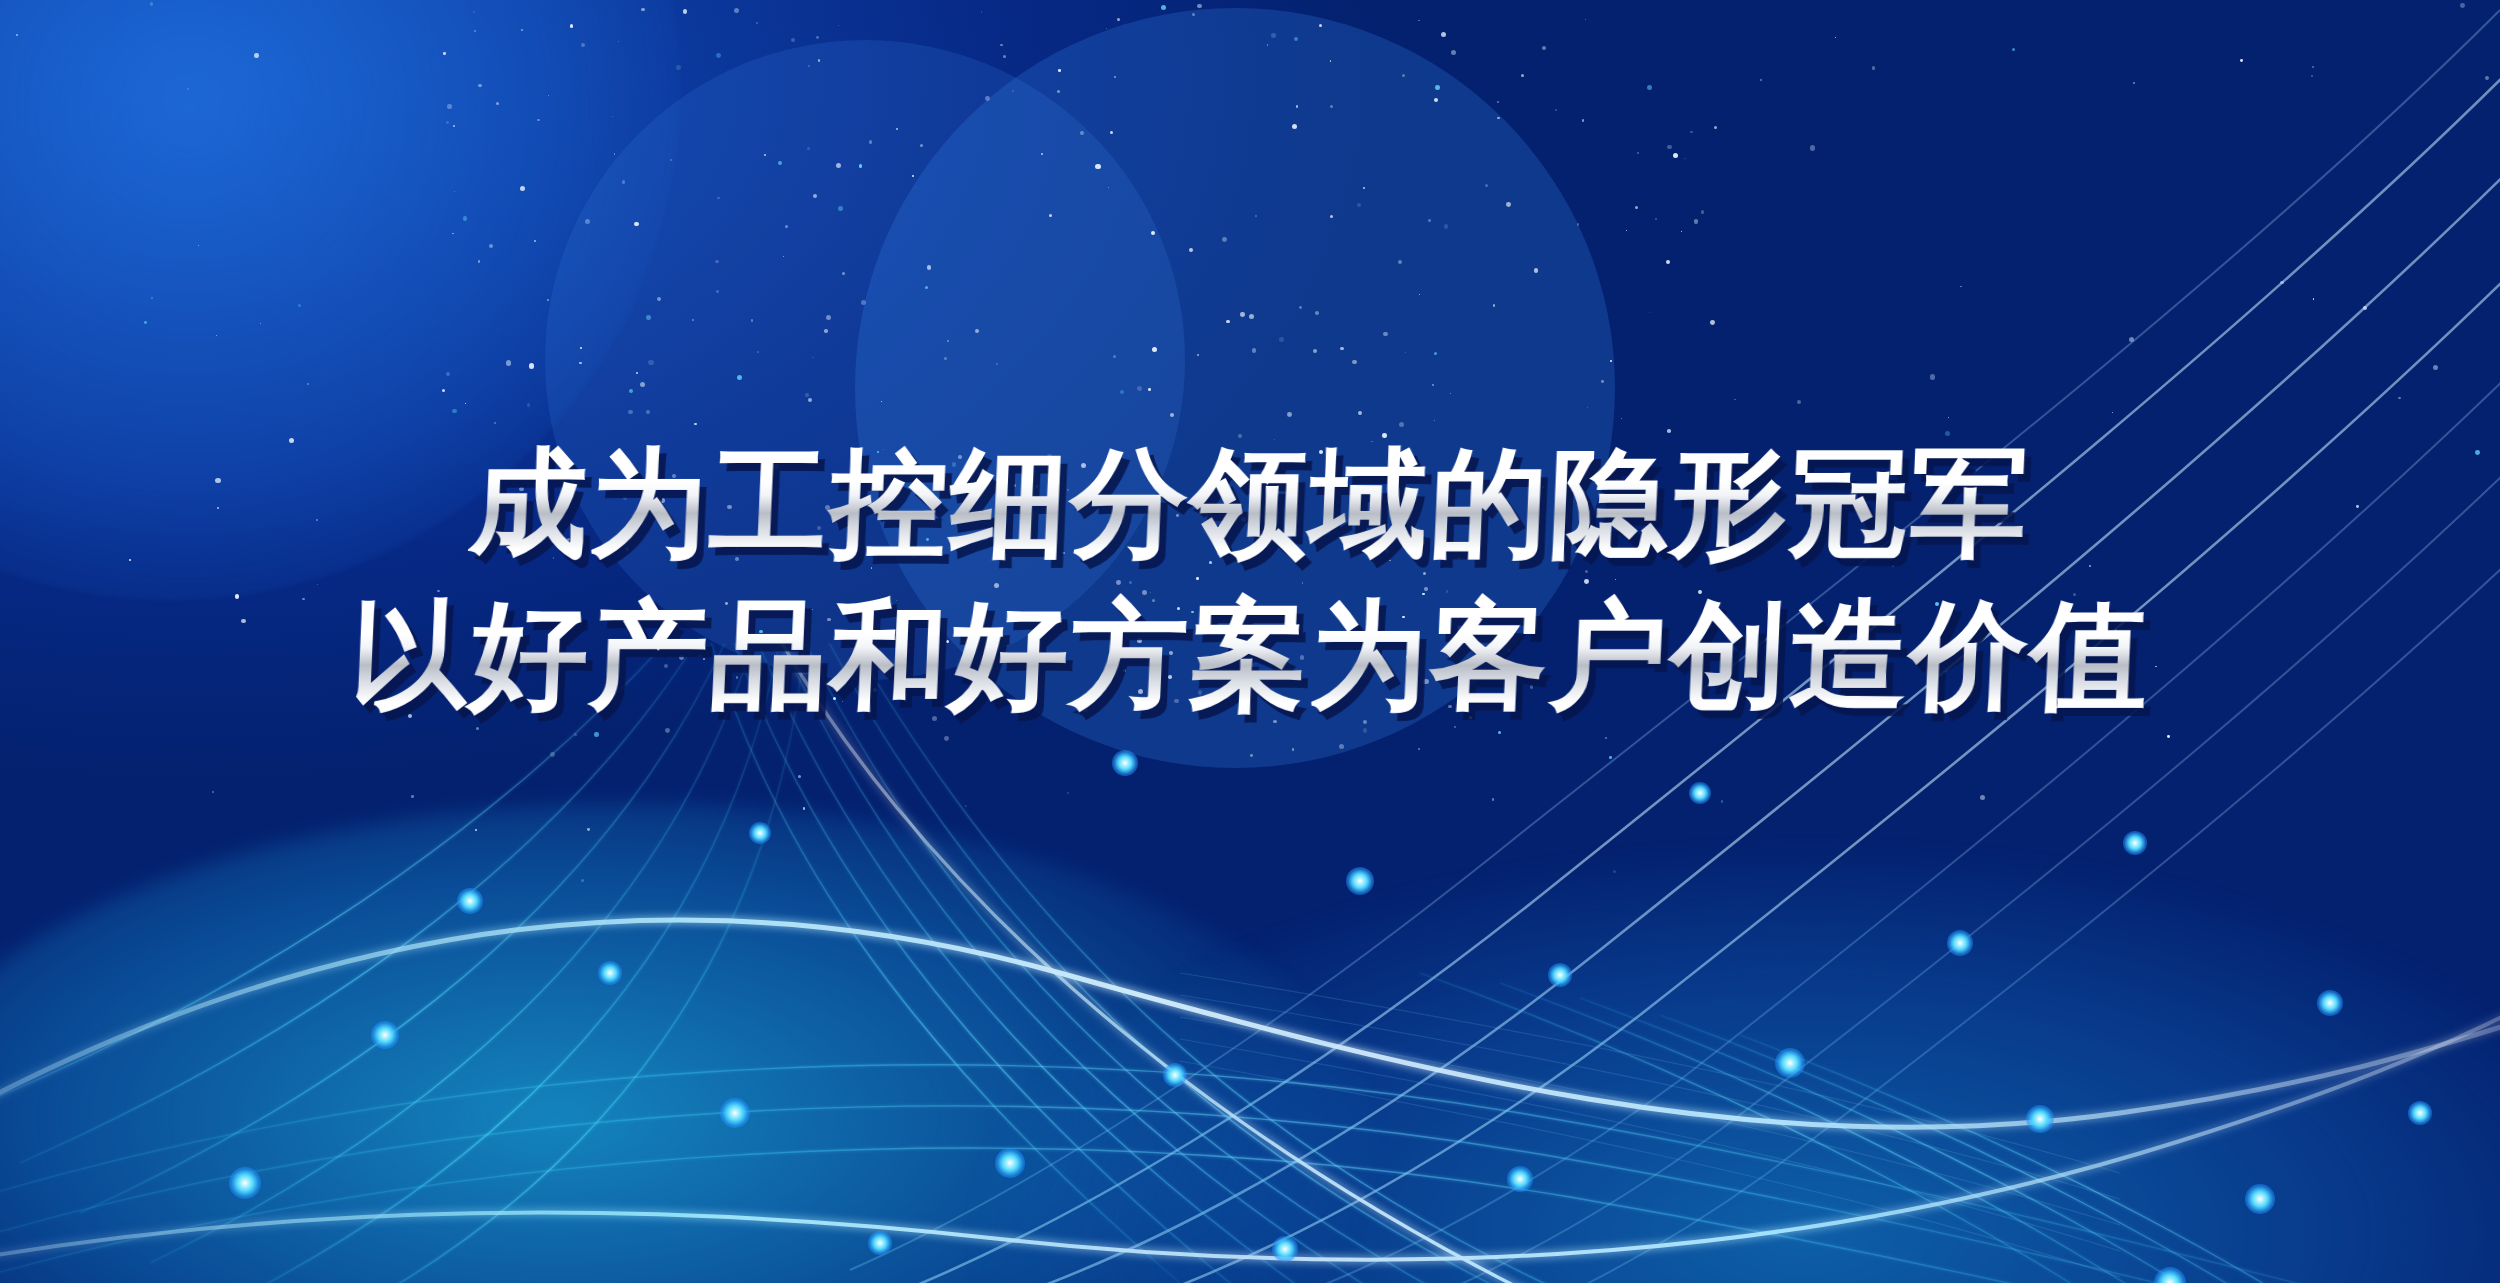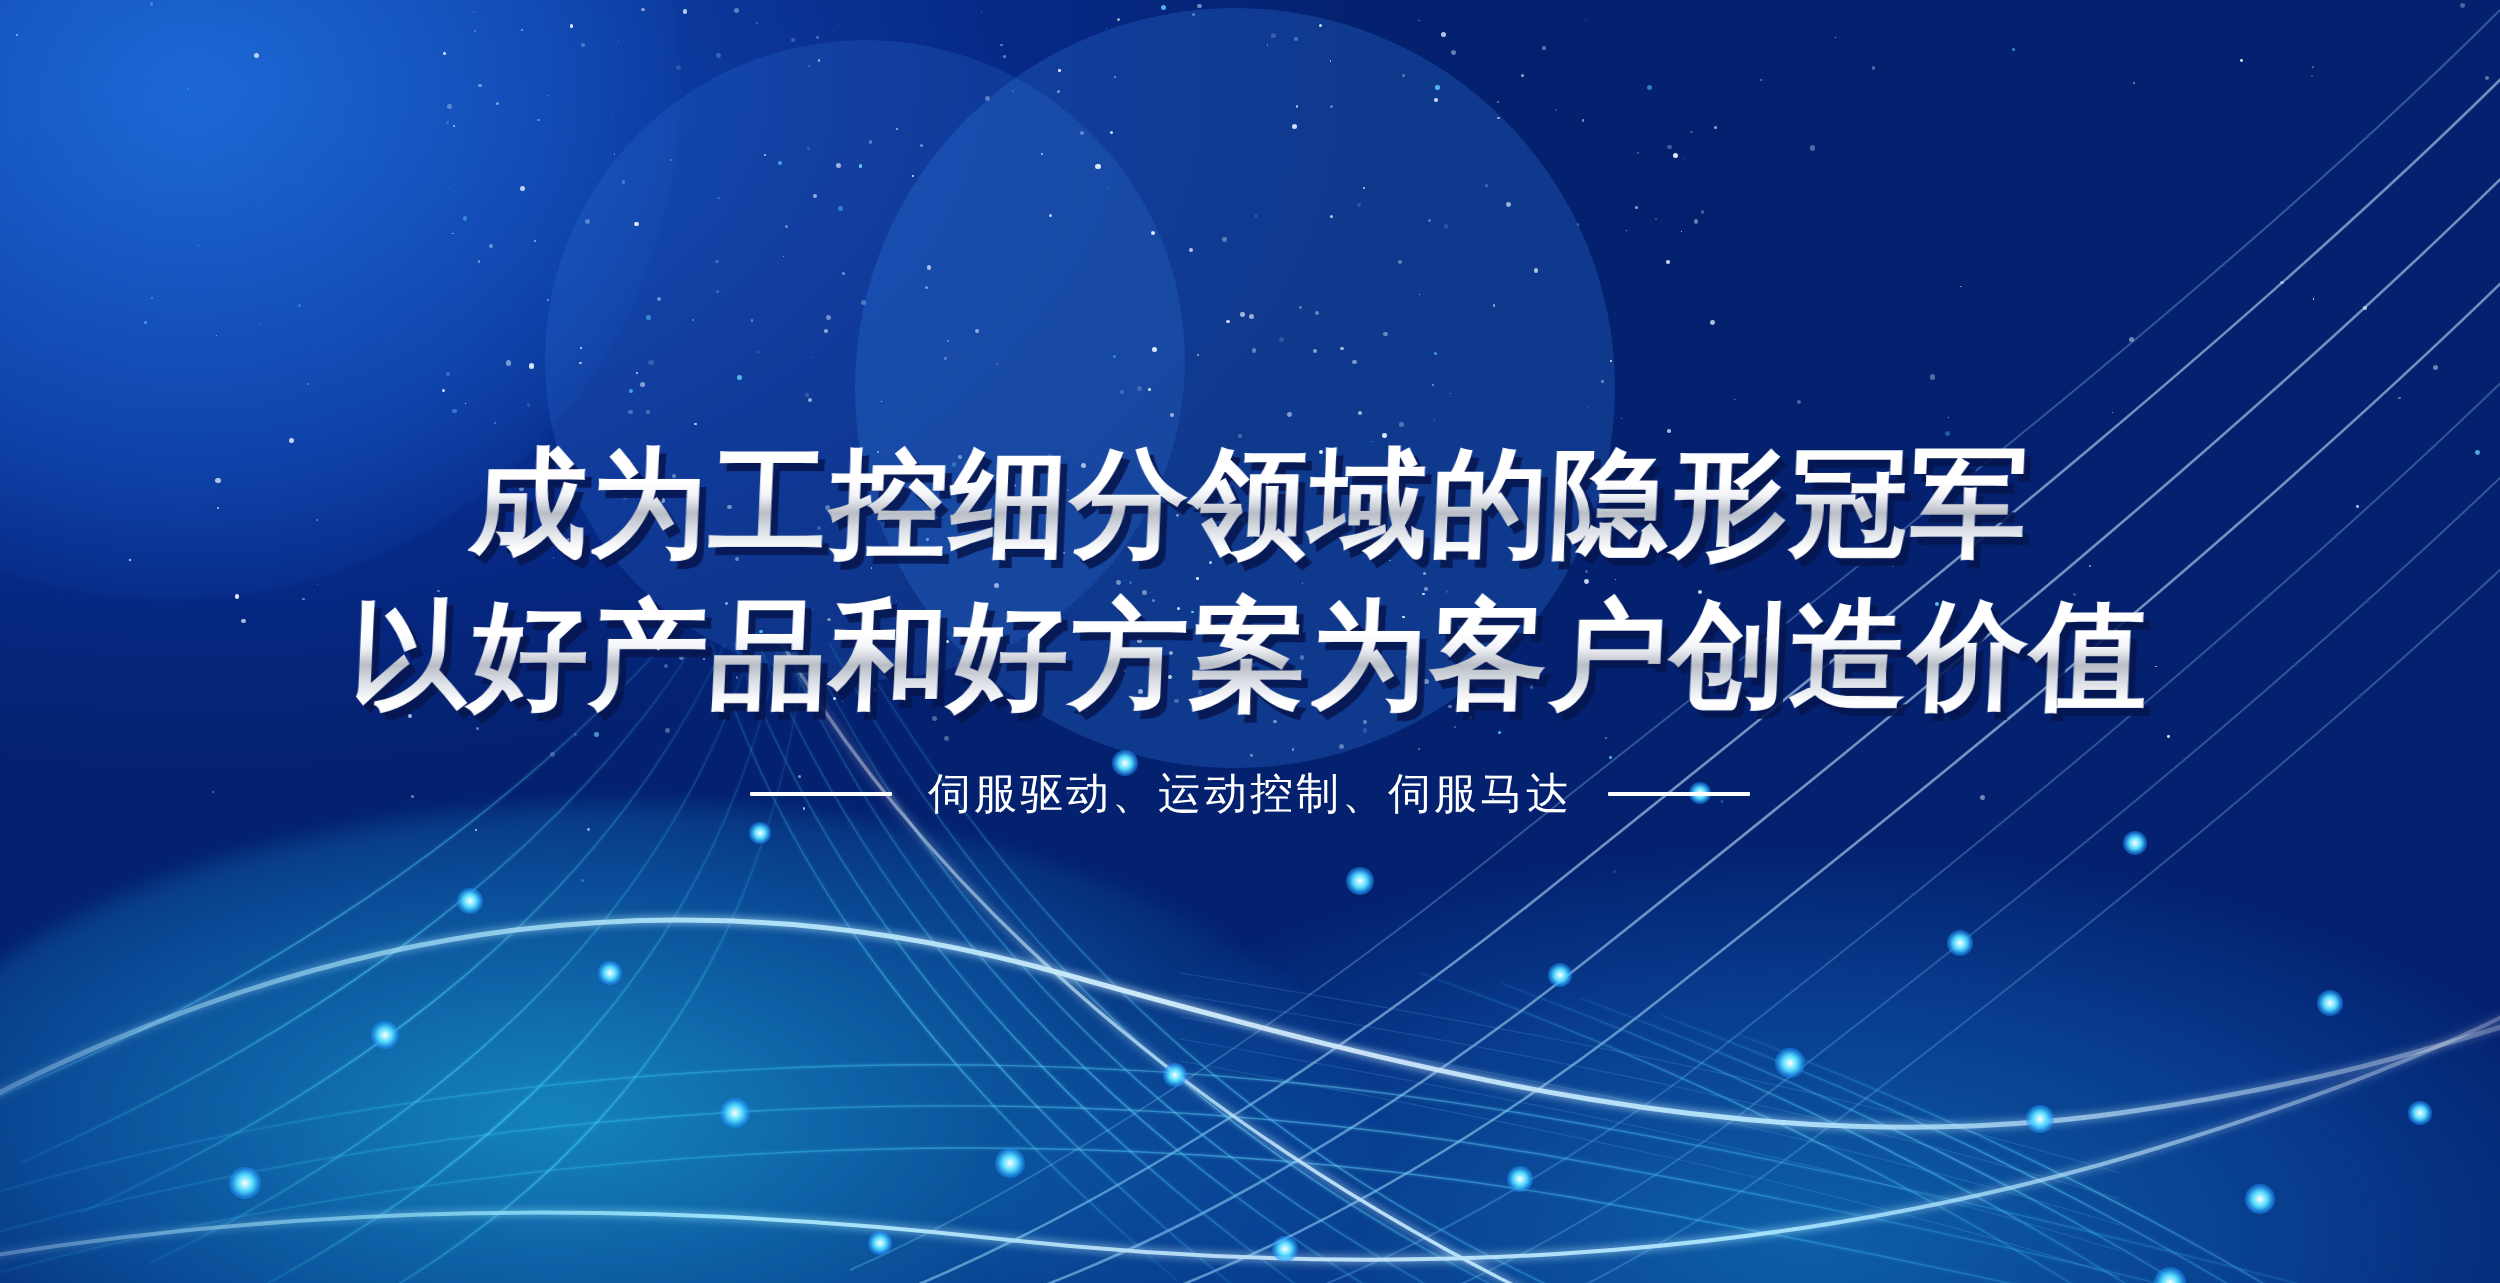--- a/index.html
+++ b/index.html
@@ -689,20 +689,15 @@
         </div>
     </div>
   </div>
 
   <div id="content">
 
     <h1 id="line1" class="headline">成为工控细分领域的隐形冠军</h1>
 
     <h1 id="line2" class="headline">以好产品和好方案为客户创造价值</h1>
 
-    <div class="sub-row">
-      <span class="rule"></span>
-      <span class="subtitle">伺服驱动、运动控制、伺服马达</span>
-      <span class="rule"></span>
-    </div>
 
   </div>
 </div>
 
 </body></html>

